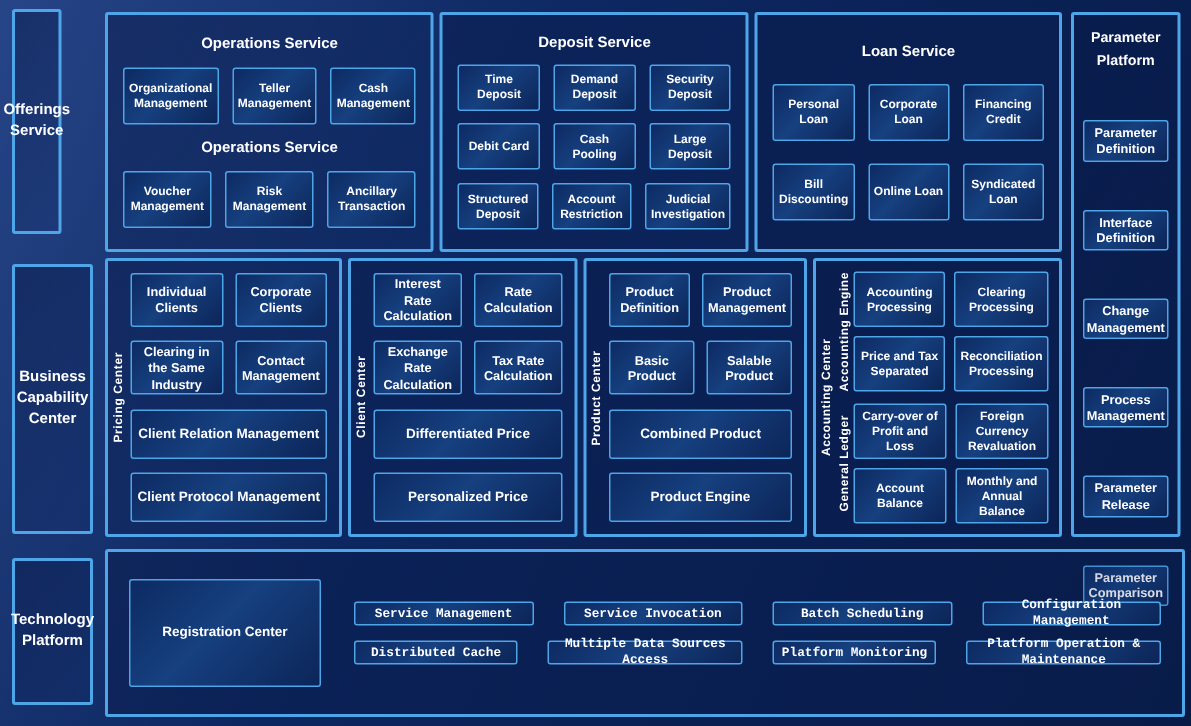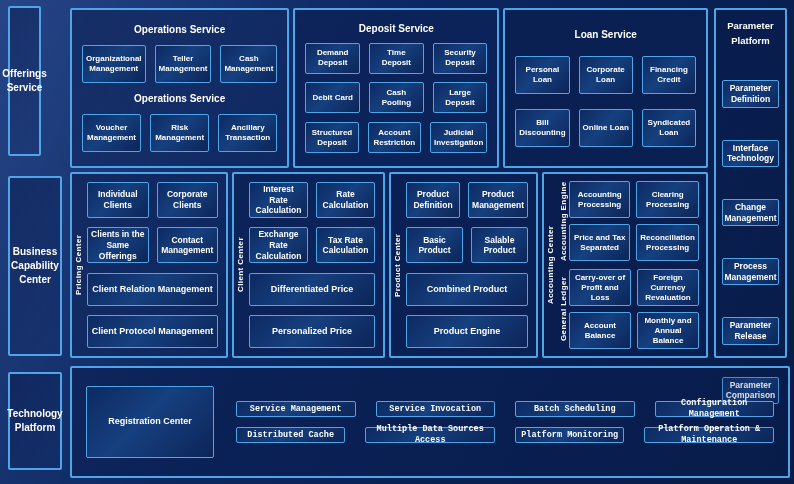--- a/index.html
+++ b/index.html
@@ -104,22 +104,22 @@
       <div class="t-row">
         <div class="box">Voucher Management</div>
         <div class="box">Risk Management</div>
         <div class="box">Ancillary Transaction</div>
       </div>
     </section>
 
     <section class="group top-group g-deposit">
       <div class="group-title">Deposit Service</div>
       <div class="t-row">
+        <div class="box">Time Deposit</div>
         <div class="box">Demand Deposit</div>
-        <div class="box">Time Deposit</div>
         <div class="box">Security Deposit</div>
       </div>
       <div class="t-row">
         <div class="box">Debit Card</div>
         <div class="box">Cash Pooling</div>
         <div class="box">Large Deposit</div>
       </div>
       <div class="t-row">
         <div class="box">Structured Deposit</div>
         <div class="box">Account Restriction</div>
@@ -138,42 +138,42 @@
         <div class="box">Bill Discounting</div>
         <div class="box">Online Loan</div>
         <div class="box">Syndicated Loan</div>
       </div>
     </section>
   </div>
 
   <aside class="group param-platform">
     <div class="group-title">Parameter Platform</div>
     <div class="box">Parameter Definition</div>
-    <div class="box">Interface Technology</div>
+    <div class="box">Interface Definition</div>
     <div class="box">Change Management</div>
     <div class="box">Process Management</div>
     <div class="box">Parameter Release</div>
     <div class="box">Parameter Comparison</div>
   </aside>
 
   <div class="side-label" style="left:8px; top:176px; width:54px; height:180px;">
     <span>Business Capability Center</span>
   </div>
 
   <div class="mid-groups">
 
     <section class="group center-group g-pricing">
       <div class="v-label">Pricing Center</div>
       <div class="center-content">
         <div class="pair-row">
           <div class="box">Individual Clients</div>
           <div class="box">Corporate Clients</div>
         </div>
         <div class="pair-row">
-          <div class="box">Clients in the Same Offerings</div>
+          <div class="box">Clearing in the Same Industry</div>
           <div class="box">Contact Management</div>
         </div>
         <div class="box wide">Client Relation Management</div>
         <div class="box wide">Client Protocol Management</div>
       </div>
     </section>
 
     <section class="group center-group g-client">
       <div class="v-label">Client Center</div>
       <div class="center-content">

